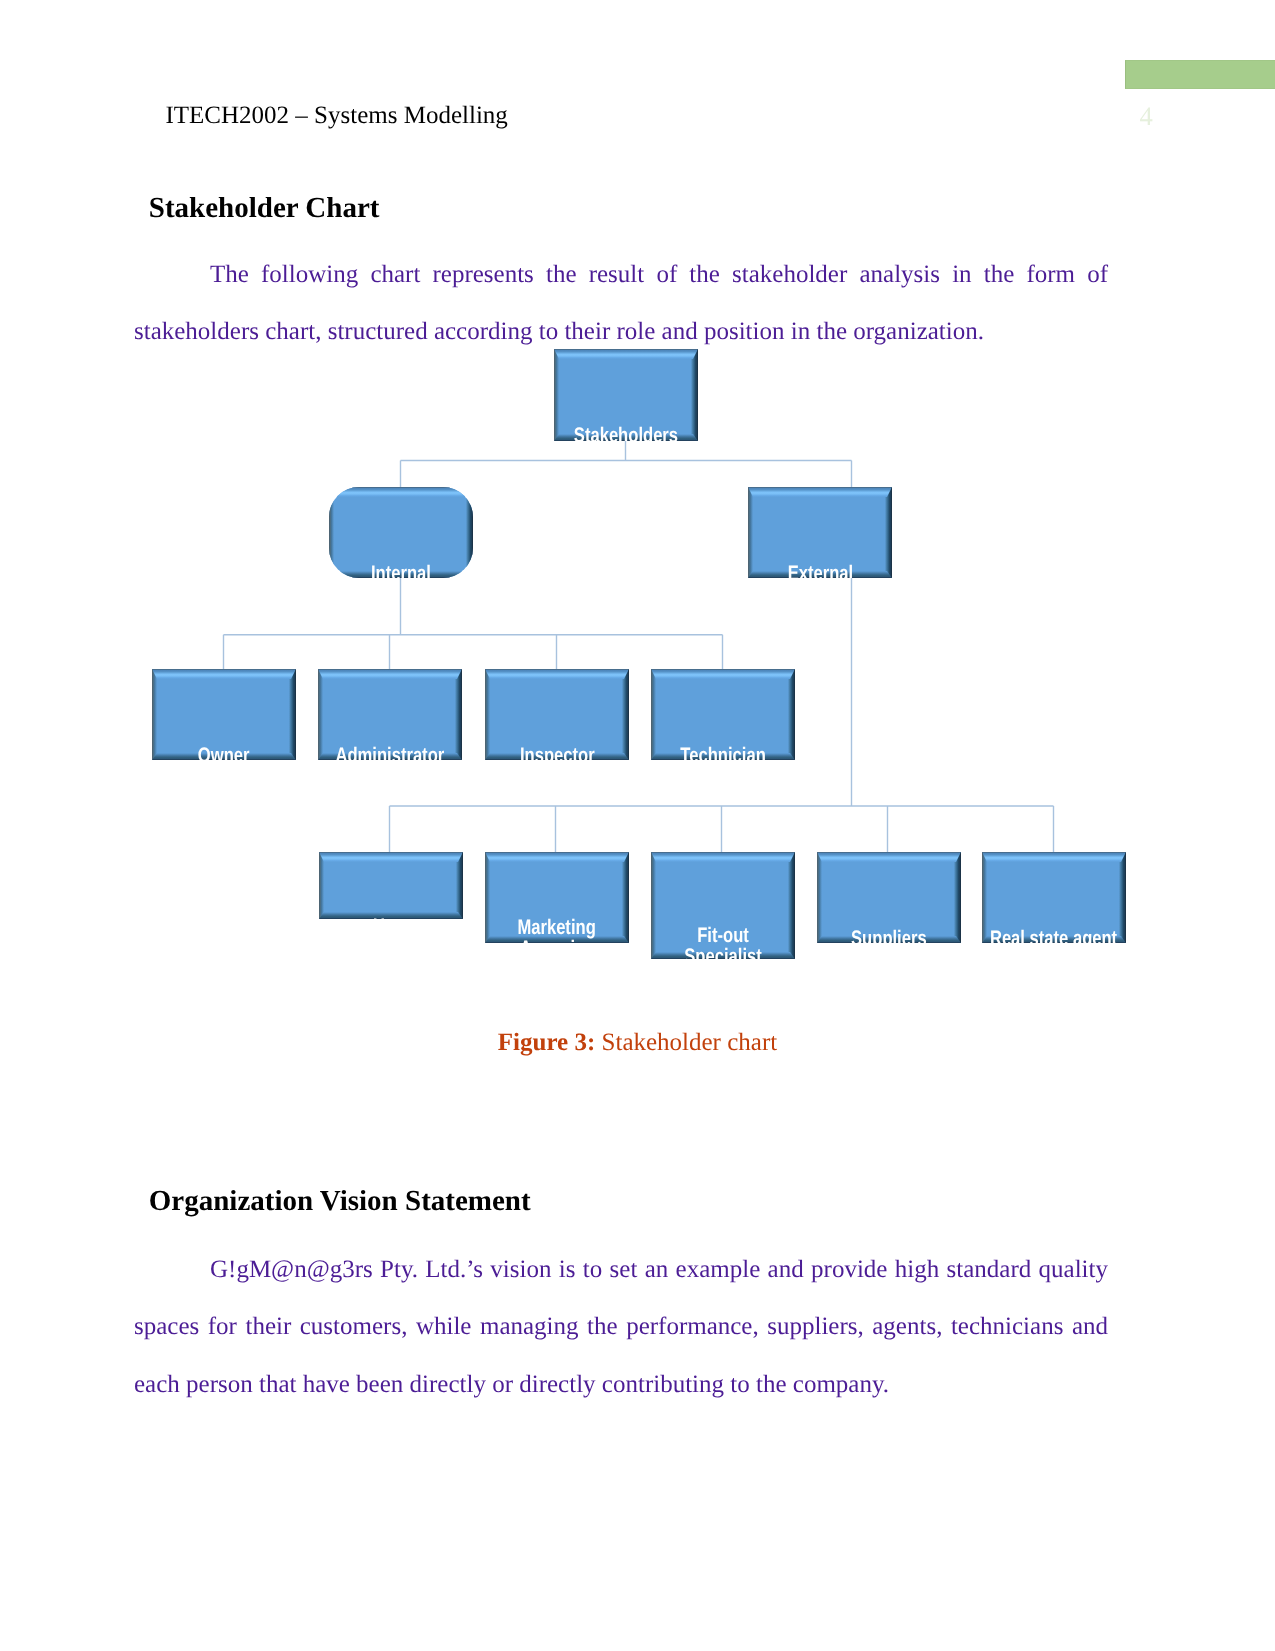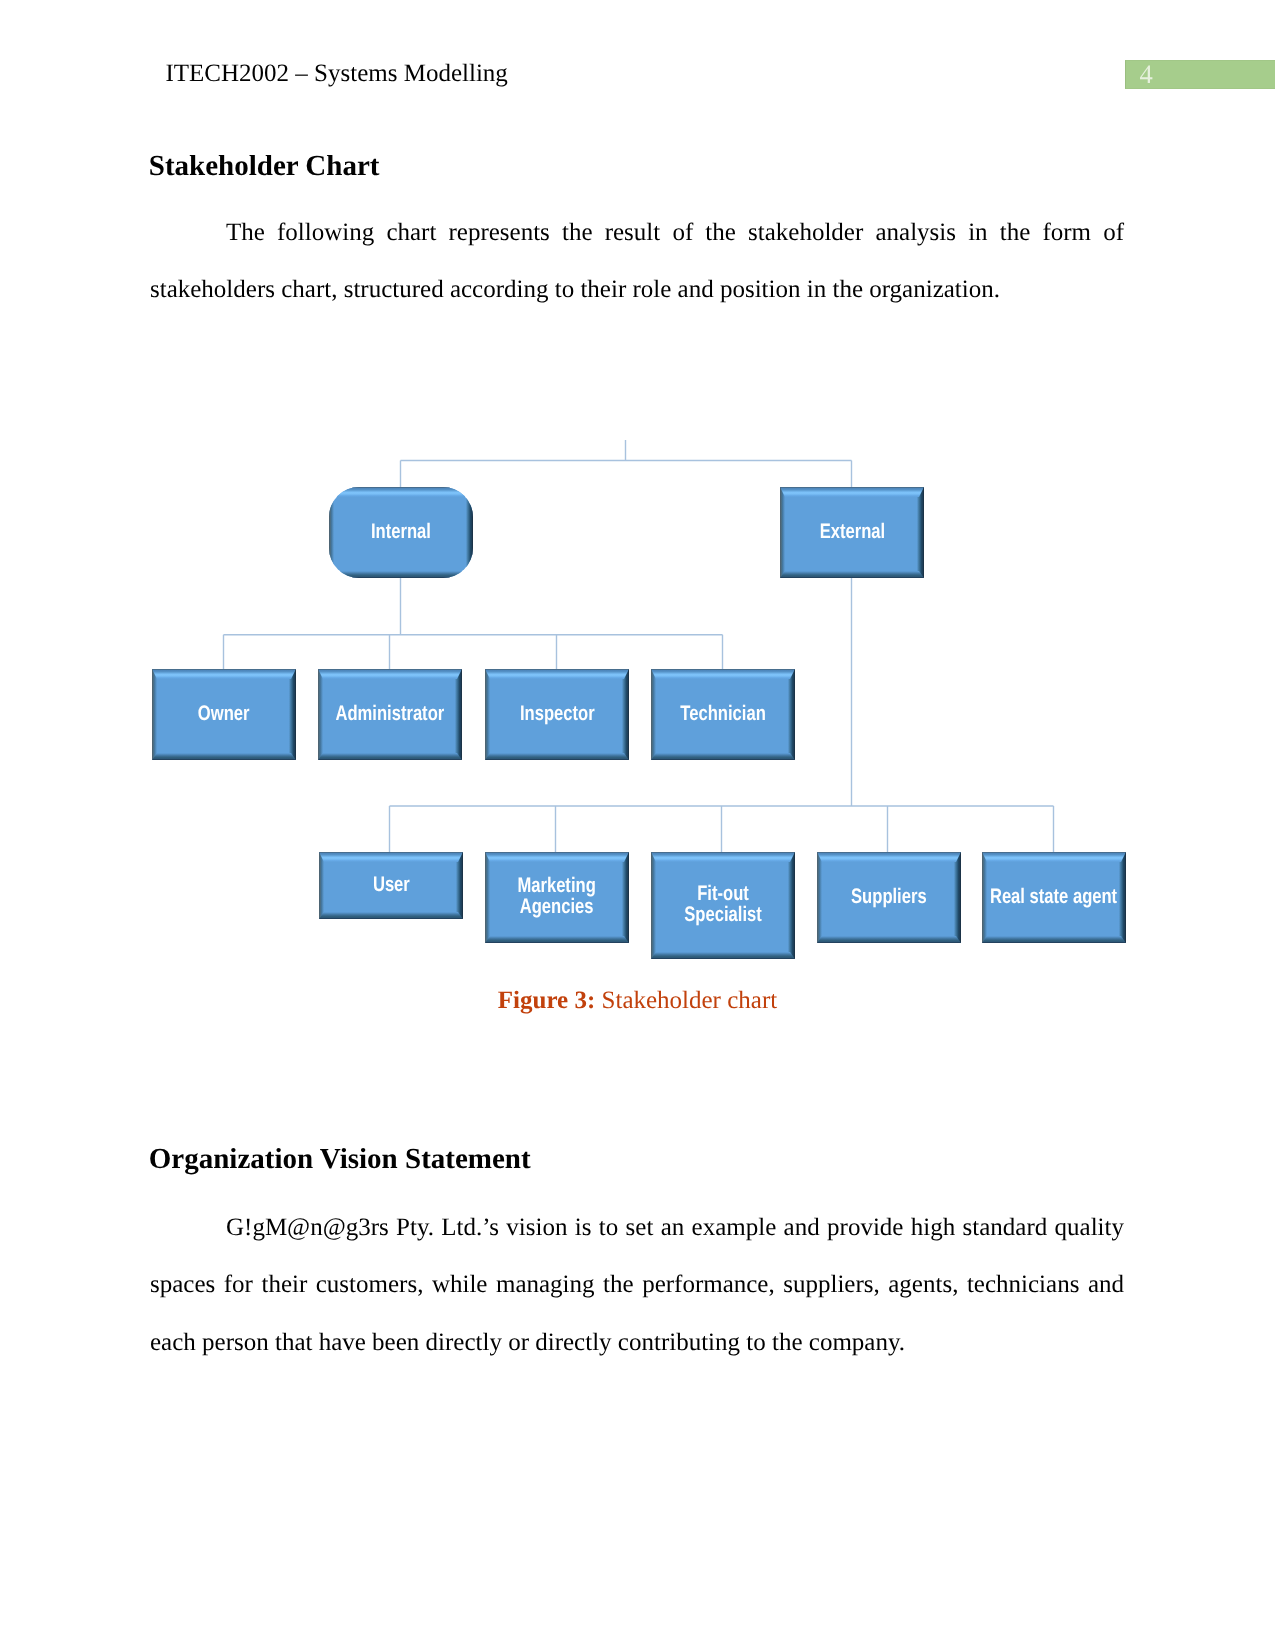--- a/index.html
+++ b/index.html
@@ -1,38 +1,38 @@
 <!DOCTYPE html>
 <html><head>
 <meta charset="utf-8">
 <style>
   html,body{margin:0;padding:0;}
   body{width:1275px;height:1651px;background:#ffffff;
        font-family:"Liberation Serif",serif;overflow:hidden;
        -webkit-font-smoothing:antialiased;text-rendering:geometricPrecision;}
   .page{position:relative;width:1275px;height:1651px;background:#fff;}
   
-  #header-title,#page-number,.heading,.para,.figcap,.node .lbl{will-change:opacity;opacity:.999;}
+  #header-title,#page-number,.heading,.para,.figcap,.node .lbl{will-change:opacity;opacity:.999;margin-top:42px;}
 
   
   #page-header{position:absolute;left:0;top:0;width:1275px;height:110px;}
   #header-title{position:absolute;left:165.5px;top:60.5px;font-size:25px;
                 line-height:25px;color:#000;white-space:nowrap;}
   #page-number-box{position:absolute;left:1125px;top:60px;width:150px;height:29px;
                    background:#a6cd8c;box-sizing:border-box;
                    border-top:1px solid #a1c787;border-bottom:1px solid #a1c787;
                    border-left:1px solid #9abe80;}
   #page-number{position:absolute;left:1139.5px;top:61.6px;font-size:26.5px;line-height:25px;
                color:#e6f0dd;}
 
   
   .heading{position:absolute;left:148.8px;font-size:29px;line-height:29px;
            font-weight:bold;color:#000;white-space:nowrap;}
-  .para{position:absolute;left:150px;width:974px;font-size:25px;line-height:57.3px;
-        color:#000000;text-align:justify;text-justify:inter-word;}
+  .para{position:absolute;left:134px;width:974px;font-size:25px;line-height:57.3px;
+        color:#4c1d95;text-align:justify;text-justify:inter-word;}
   .para > span.indent{display:inline-block;width:76px;}
 
   .figcap{position:absolute;width:1275px;left:0;font-size:25px;line-height:25px;
           color:#c2410c;text-align:center;}
   .figcap b{font-weight:bold;}
 
   
   #diagram{position:absolute;left:0;top:0;width:1275px;height:1651px;}
   .node{position:absolute;box-sizing:border-box;background:#5fa0db;overflow:hidden;}
   
@@ -83,31 +83,41 @@
   <div class="heading" style="top:152px">Stakeholder Chart</div>
 
   <div class="para" style="top:204px"><span class="indent"></span><span>The following chart represents the result of the stakeholder analysis in the form of stakeholders chart, structured according to their role and position in the organization.</span></div>
 
   <div id="diagram">
       <svg width="1275" height="1651" viewBox="0 0 1275 1651" style="position:absolute;left:0;top:0">
         <path d="M625.5,440 L625.5,460.5 M400.5,460.5 L851.5,460.5 M400.5,460.5 L400.5,488 M851.5,460.5 L851.5,488" stroke="#a8c2de" stroke-width="1.4" fill="none"></path>
         <path d="M400.5,578 L400.5,634.7 M223.5,634.7 L722.5,634.7 M223.5,634.7 L223.5,670 M389.5,634.7 L389.5,670 M556.5,634.7 L556.5,670 M722.5,634.7 L722.5,670" stroke="#a8c2de" stroke-width="1.4" fill="none"></path>
         <path d="M851.5,578 L851.5,806 M389.5,806 L1053.5,806 M389.5,806 L389.5,853 M555.5,806 L555.5,853 M721.5,806 L721.5,853 M887.5,806 L887.5,853 M1053.5,806 L1053.5,853" stroke="#a8c2de" stroke-width="1.4" fill="none"></path>
       </svg>
+      <div class="node" style="left: 554px; top: 349px; width: 144px; height: 92px;">
+        <i class="bv lface"></i>
+        <i class="bv rface"></i>
+        <i class="bv tface"></i>
+        <i class="bv bface"></i>
+        <i class="frame"></i>
+        <div class="lbl"><i>
+            <u>Stakeholders</u>
+          </i></div>
+      </div>
       <div class="node" style="left: 329px; top: 487px; width: 144px; height: 91px; border-radius: 30px;">
         <i class="bv lface"></i>
         <i class="bv rface"></i>
         <i class="bv tface"></i>
         <i class="bv bface"></i>
         <i class="frame"></i>
         <div class="lbl"><i>
             <u>Internal</u>
           </i></div>
       </div>
-      <div class="node" style="left: 780px; top: 487px; width: 144px; height: 91px;">
+      <div class="node" style="left: 748px; top: 487px; width: 144px; height: 91px;">
         <i class="bv lface"></i>
         <i class="bv rface"></i>
         <i class="bv tface"></i>
         <i class="bv bface"></i>
         <i class="frame"></i>
         <div class="lbl"><i>
             <u>External</u>
           </i></div>
       </div>
       <div class="node" style="left: 318px; top: 669px; width: 144px; height: 91px;">

